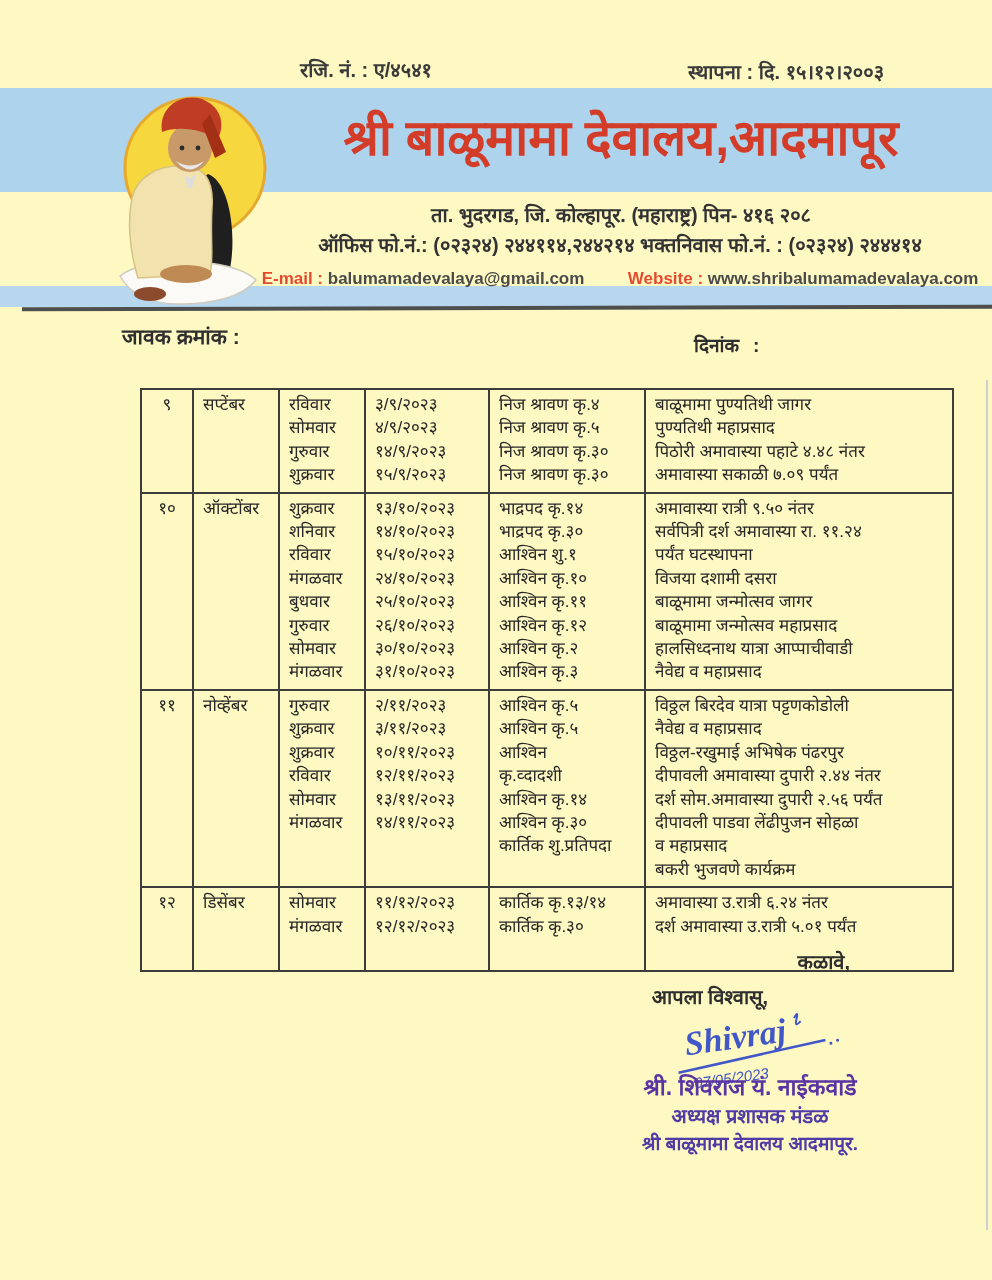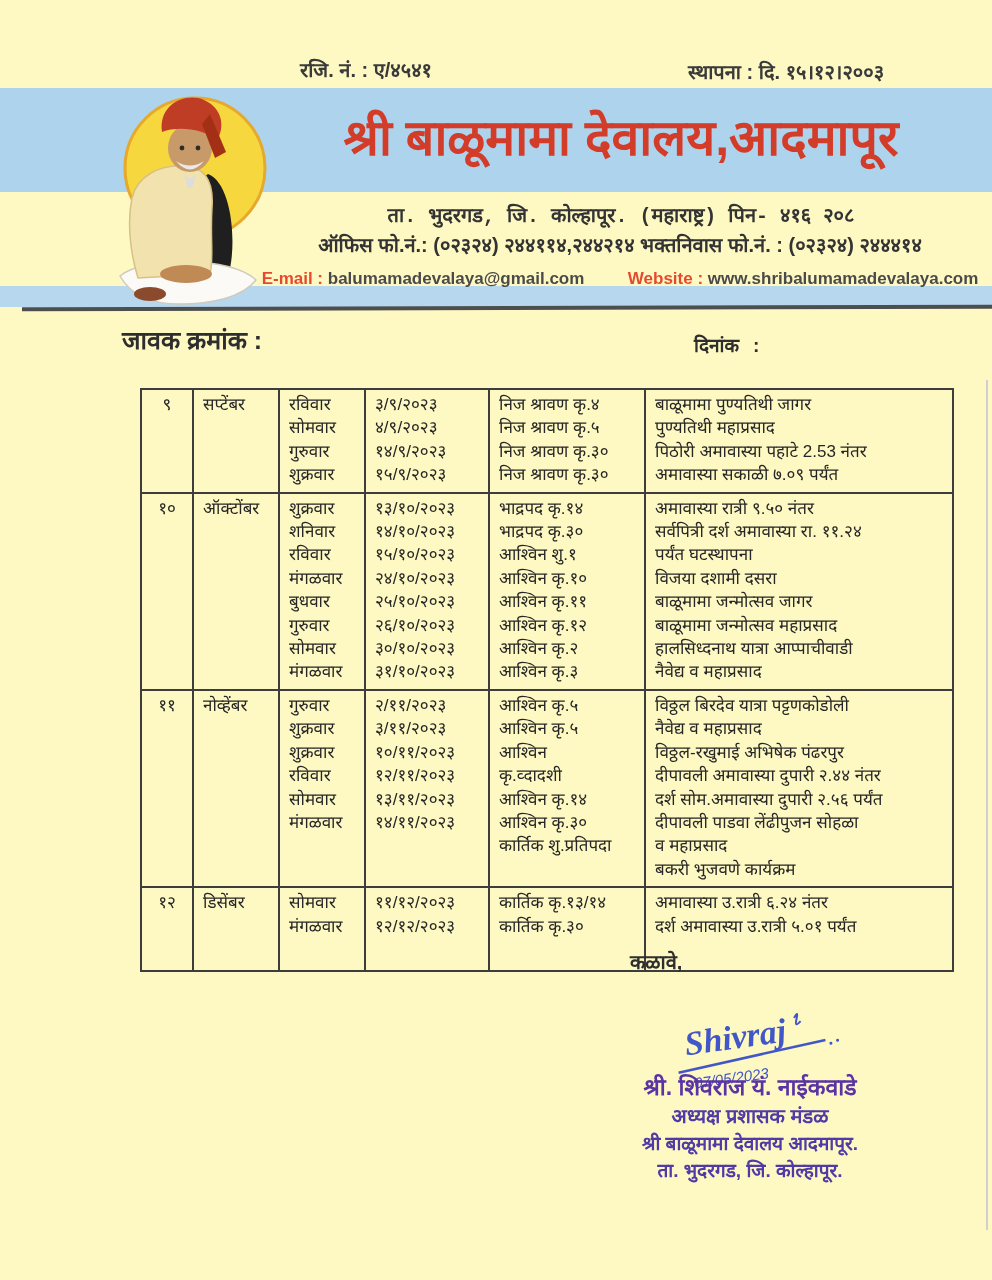--- a/index.html
+++ b/index.html
@@ -12,46 +12,46 @@
   
   .band-blue-main{position:absolute;left:0;top:88px;width:992px;height:104px;background:#aed3ec;}
   .band-blue-thin{position:absolute;left:0;top:286px;width:992px;height:21px;background:#b6d7ee;}
   .rule-dark{position:absolute;left:22px;top:306px;width:970px;height:4px;background:#4e4e4e;transform:rotate(-0.15deg);}
   .reg-no{position:absolute;left:300px;top:56px;font-size:20px;font-weight:600;color:#3a3a3a;}
   .estd{position:absolute;left:688px;top:58px;font-size:20px;font-weight:600;color:#3a3a3a;}
   .main-title{
     position:absolute;left:258px;top:102px;width:726px;text-align:center;
     font-size:50px;font-weight:bold;color:#d23c28;letter-spacing:0px;white-space:nowrap;
   }
-  .addr1{position:absolute;left:258px;top:201px;width:726px;text-align:center;font-size:20px;font-weight:600;color:#333;font-family:Liberation Mono, monospace;}
+  .addr1{position:absolute;left:258px;top:201px;width:726px;text-align:center;font-size:20px;font-weight:600;color:#333;}
   .addr2{position:absolute;left:240px;top:231px;width:760px;text-align:center;font-size:20px;font-weight:600;color:#333;}
   .contact-row{position:absolute;left:240px;top:269px;width:760px;text-align:center;font-size:17px;font-weight:600;color:#4a4a4a;}
   .red-label{color:#e64a2e;font-weight:bold;}
   .contact-sep{display:inline-block;width:34px;}
   
   .photo{position:absolute;left:92px;top:56px;width:178px;height:254px;}
   
-  .outward{position:absolute;left:122px;top:322px;font-size:25px;font-weight:600;color:#2e2e2e;}
+  .outward{position:absolute;left:122px;top:322px;font-size:21px;font-weight:600;color:#2e2e2e;}
   .dateline{position:absolute;left:694px;top:332px;font-size:19px;font-weight:600;color:#2e2e2e;font-family:Liberation Mono, monospace;}
   
   table.sched{
     position:absolute;left:140px;top:388px;width:812px;
     border-collapse:collapse;table-layout:fixed;
   }
   table.sched td{
     border:2px solid #3d3d3d;vertical-align:top;
     padding:3px 8px 5px 9px;
     font-size:17px;font-weight:500;line-height:23.4px;color:#262626;
     overflow:hidden;white-space:nowrap;
   }
   table.sched td.c-num{text-align:center;padding-left:2px;padding-right:2px;}
   table.sched tr:last-child td{padding-bottom:32px;}
   .cl{white-space:nowrap;}
   
-  .kalave{position:absolute;left:630px;top:948px;width:220px;text-align:left;font-size:20px;font-weight:600;color:#2e2e2e;}
+  .kalave{position:absolute;left:630px;top:948px;width:220px;text-align:right;font-size:20px;font-weight:600;color:#2e2e2e;}
   .yours{position:absolute;left:600px;top:983px;width:220px;text-align:center;font-size:20px;font-weight:600;color:#2e2e2e;}
   .sig-wrap{position:absolute;left:668px;top:1008px;width:210px;height:90px;color:#4157c8;}
   .stamp{position:absolute;left:565px;top:1072px;width:370px;text-align:center;color:#4f3aa6;}
   .stamp .s1{font-size:23px;font-weight:bold;color:#5a34a4;line-height:30px;}
   .stamp .s2{font-size:20px;font-weight:bold;line-height:28px;}
   .stamp .s3{font-size:19px;font-weight:bold;line-height:27px;}
   .stamp .s4{font-size:19px;font-weight:bold;line-height:27px;}
   .scan-edge{position:absolute;right:4px;top:380px;width:2px;height:850px;background:#cfcfcf;}
 </style>
 </head>
@@ -130,21 +130,21 @@
           </td>
           <td>
             <div class="cl">निज श्रावण कृ.४</div>
             <div class="cl">निज श्रावण कृ.५</div>
             <div class="cl">निज श्रावण कृ.३०</div>
             <div class="cl">निज श्रावण कृ.३०</div>
           </td>
           <td>
             <div class="cl">बाळूमामा पुण्यतिथी जागर</div>
             <div class="cl">पुण्यतिथी महाप्रसाद</div>
-            <div class="cl">पिठोरी अमावास्या पहाटे 2.53 नंतर</div>
+            <div class="cl">पिठोरी अमावास्या पहाटे ४.४८ नंतर</div>
             <div class="cl">अमावास्या सकाळी ७.०९ पर्यंत</div>
           </td>
         </tr>
         <tr>
           <td class="c-num">
             <div class="cl">१०</div>
           </td>
           <td>
             <div class="cl">ऑक्टोंबर</div>
           </td>
@@ -253,35 +253,35 @@
           </td>
           <td>
             <div class="cl">अमावास्या उ.रात्री ६.२४ नंतर</div>
             <div class="cl">दर्श अमावास्या उ.रात्री ५.०१ पर्यंत</div>
           </td>
         </tr>
       </tbody>
   </table>
 
   <div class="kalave">कळावे,</div>
+  <div class="yours">आपला विश्वासू,</div>
 
   <div class="sig-wrap">
     <svg width="210" height="90" viewBox="0 0 210 90" xmlns="http://www.w3.org/2000/svg">
       <g transform="rotate(-8 100 40)">
         <text x="18" y="36" font-size="34" font-style="italic" font-weight="bold" fill="#4157c8" font-family="Liberation Serif, DejaVu Serif, serif">Shivraj</text>
         <path d="M130,14 q6,-8 2,2 q-3,8 4,2" stroke="#4157c8" stroke-width="2" fill="none"></path>
         <path d="M8,52 L158,40" stroke="#4157c8" stroke-width="2.5" fill="none"></path>
         <text x="22" y="70" font-size="15" font-style="italic" fill="#4157c8" font-family="Liberation Sans, DejaVu Sans, sans-serif">07/05/2023</text>
         <circle cx="163" cy="44" r="1.5" fill="#4157c8"></circle>
         <circle cx="170" cy="42" r="1.5" fill="#4157c8"></circle>
       </g>
     </svg>
   </div>
 
   <div class="stamp">
     <div class="s1">श्री. शिवराज यं. नाईकवाडे</div>
     <div class="s2">अध्यक्ष प्रशासक मंडळ</div>
     <div class="s3">श्री बाळूमामा देवालय आदमापूर.</div>
-    <div class="s4">ता. भुदरगड, जि. कोल्हापूर.</div>
   </div>
 
   <div class="scan-edge"></div>
 </div>
 
 </body></html>

